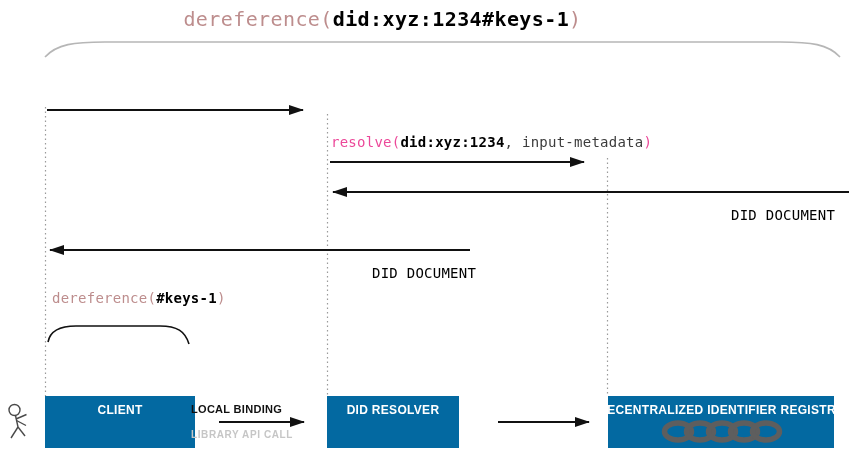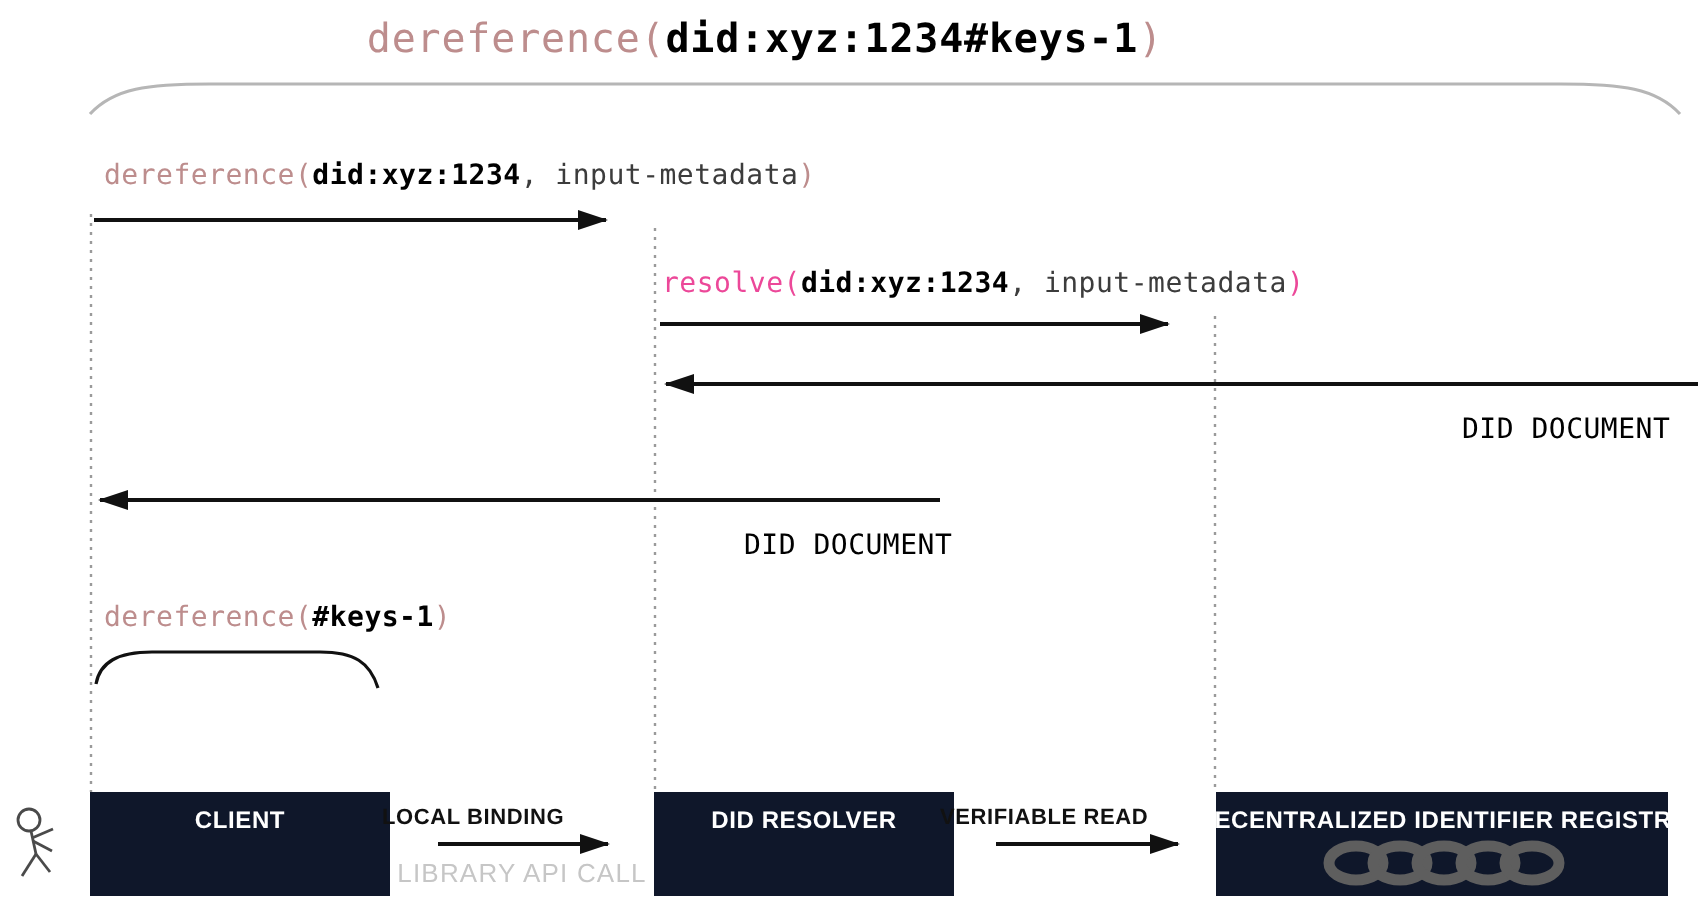--- a/index.html
+++ b/index.html
@@ -13,46 +13,46 @@
   .title{
     top:7px;left:0;width:765px;text-align:center;font-size:20px;letter-spacing:0.4px;
     white-space:nowrap;z-index:4;
   }
   .kw-deref{color:#bd8d8d;}
   .kw-resolve{color:#ec4899;}
   .arg{font-weight:bold;color:#000;}
   .rest{color:#3c3c3c;}
   .plainlabel{font-size:14px;color:#000000;white-space:nowrap;z-index:4;}
   .pbox{
-    top:396px;height:52px;background:#0f172a;z-index:1;
+    top:396px;height:52px;background:#0369a1;z-index:1;
     display:flex;align-items:flex-start;justify-content:center;
   }
   .pbox .plabel{
     margin-top:7px;color:#ffffff;font-family:"Liberation Sans",sans-serif;
     font-size:12px;font-weight:600;letter-spacing:0.3px;white-space:nowrap;
   }
   .conn-label{
     font-family:"Liberation Sans",sans-serif;font-size:11px;font-weight:700;
     letter-spacing:0.3px;color:#111;white-space:nowrap;z-index:4;
   }
   .conn-sublabel{
-    font-family:"Liberation Sans",sans-serif;font-size:13px;font-weight:400;
-    letter-spacing:0.6px;color:#c6c6c6;text-align:center;white-space:nowrap;z-index:4;
+    font-family:"Liberation Sans",sans-serif;font-size:10px;font-weight:700;
+    letter-spacing:0.6px;color:#c6c6c6;text-align:left;white-space:nowrap;z-index:4;
   }
   svg.overlay{position:absolute;top:0;left:0;z-index:3;}
 </style>
 </head>
 <body>
 
 <div class="canvas">
 
   <div class="abs pbox" style="left:45px;width:150px;">
     <span class="plabel">CLIENT</span>
   </div>
-  <div class="abs pbox" style="left:327px;width:150px;">
+  <div class="abs pbox" style="left:327px;width:132px;">
     <span class="plabel">DID RESOLVER</span>
   </div>
   <div class="abs pbox" style="left:608px;width:226px;">
     <span class="plabel">DECENTRALIZED IDENTIFIER REGISTRY</span>
   </div>
 
   <svg class="overlay" width="849" height="459" viewBox="0 0 849 459">
     <defs>
       <marker id="ah" markerUnits="userSpaceOnUse" markerWidth="16" markerHeight="12" refX="14" refY="5" orient="auto">
         <path d="M0,0 L15,5 L0,10 Z" fill="#111"></path>
@@ -90,34 +90,30 @@
       <ellipse cx="722" cy="431.5" rx="13.5" ry="8.5"></ellipse>
       <ellipse cx="744" cy="431.5" rx="13.5" ry="8.5"></ellipse>
       <ellipse cx="766" cy="431.5" rx="13.5" ry="8.5"></ellipse>
     </g>
   </svg>
 
   <div class="abs mono title">
     <span class="kw-deref">dereference(</span><span class="arg">did:xyz:1234#keys-1</span><span class="kw-deref">)</span>
   </div>
 
-  <div class="abs mono msg" style="left:52px;top:80px;">
-    <span class="kw-deref">dereference(</span><span class="arg">did:xyz:1234</span><span class="rest">, input-metadata</span><span class="kw-deref">)</span>
-  </div>
 
   <div class="abs mono msg" style="left:331px;top:134px;">
     <span class="kw-resolve">resolve(</span><span class="arg">did:xyz:1234</span><span class="rest">, input-metadata</span><span class="kw-resolve">)</span>
   </div>
 
   <div class="abs mono plainlabel" style="left:731px;top:207px;">DID DOCUMENT</div>
 
   <div class="abs mono plainlabel" style="left:372px;top:265px;">DID DOCUMENT</div>
 
-  <div class="abs mono msg" style="left:52px;top:301px;">
+  <div class="abs mono msg" style="left:52px;top:290px;">
     <span class="kw-deref">dereference(</span><span class="arg">#keys-1</span><span class="kw-deref">)</span>
   </div>
 
 
   <div class="abs conn-label" style="left:191px;top:403px;width:140px;">LOCAL BINDING</div>
   <div class="abs conn-sublabel" style="left:191px;top:429px;width:140px;">LIBRARY API CALL</div>
-  <div class="abs conn-label" style="left:470px;top:403px;width:140px;">VERIFIABLE READ</div>
 
 </div>
 
 </body></html>

